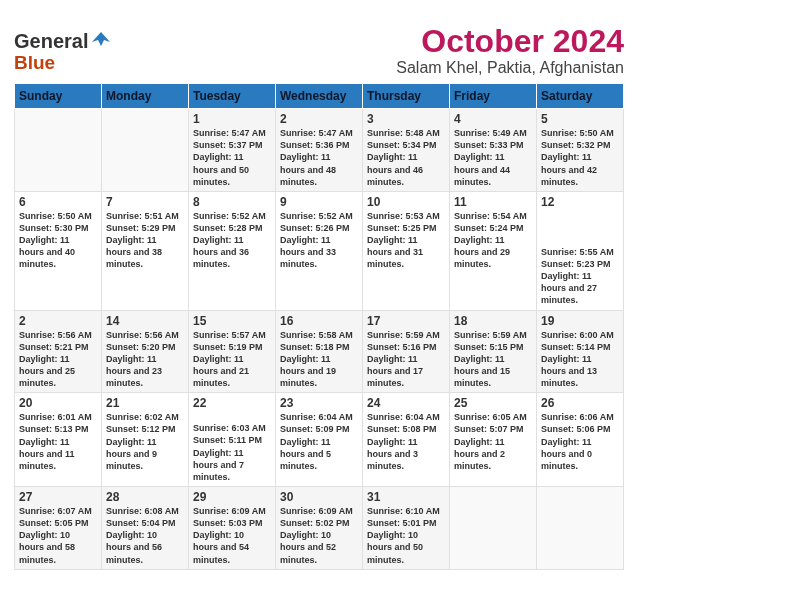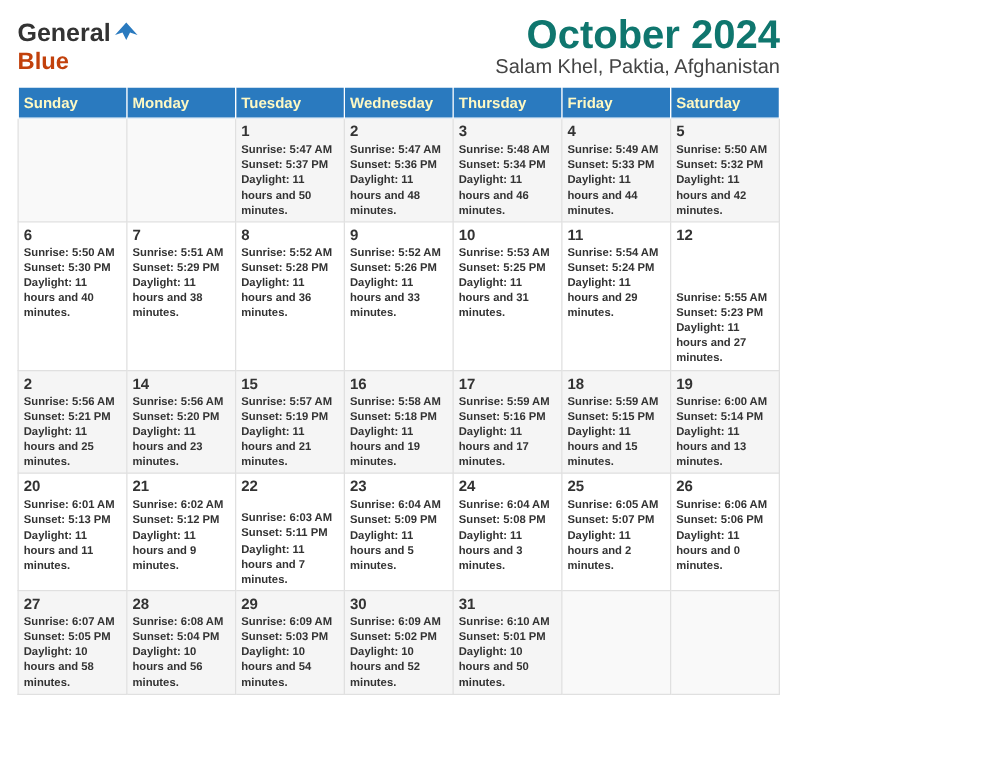--- a/index.html
+++ b/index.html
@@ -6,21 +6,21 @@
     body {
       font-family: Arial, sans-serif;
       background: #fff;
       width: 792px;
       height: 612px;
       overflow: hidden;
     }
     .page {
       width: 638px;
       height: 612px;
-      padding: 10px 14px;
+      padding: 24px 14px;
       background: #fff;
     }
     .header {
       display: flex;
       align-items: flex-start;
       justify-content: space-between;
       margin-bottom: 6px;
     }
     .logo {
       display: flex;
@@ -31,36 +31,36 @@
     .logo-top {
       display: flex;
       align-items: center;
     }
     .title-block {
       text-align: right;
     }
     .title-block h1 {
       font-size: 32px;
       font-weight: bold;
-      color: #0f766e;
+      color: #be185d;
       line-height: 1.1;
     }
     .title-block h2 {
       font-size: 16px;
       font-weight: normal;
       color: #444;
     }
     .calendar {
       width: 100%;
       border-collapse: collapse;
       table-layout: fixed;
     }
     .calendar th {
       background: #2a7abf;
-      color: #fef9c3;
+      color: #0f172a;
       font-size: 12px;
       font-weight: bold;
       padding: 5px 4px;
       text-align: left;
       border: 1px solid #fff;
     }
     .calendar td {
       vertical-align: top;
       font-size: 9.5px;
       color: #333;

